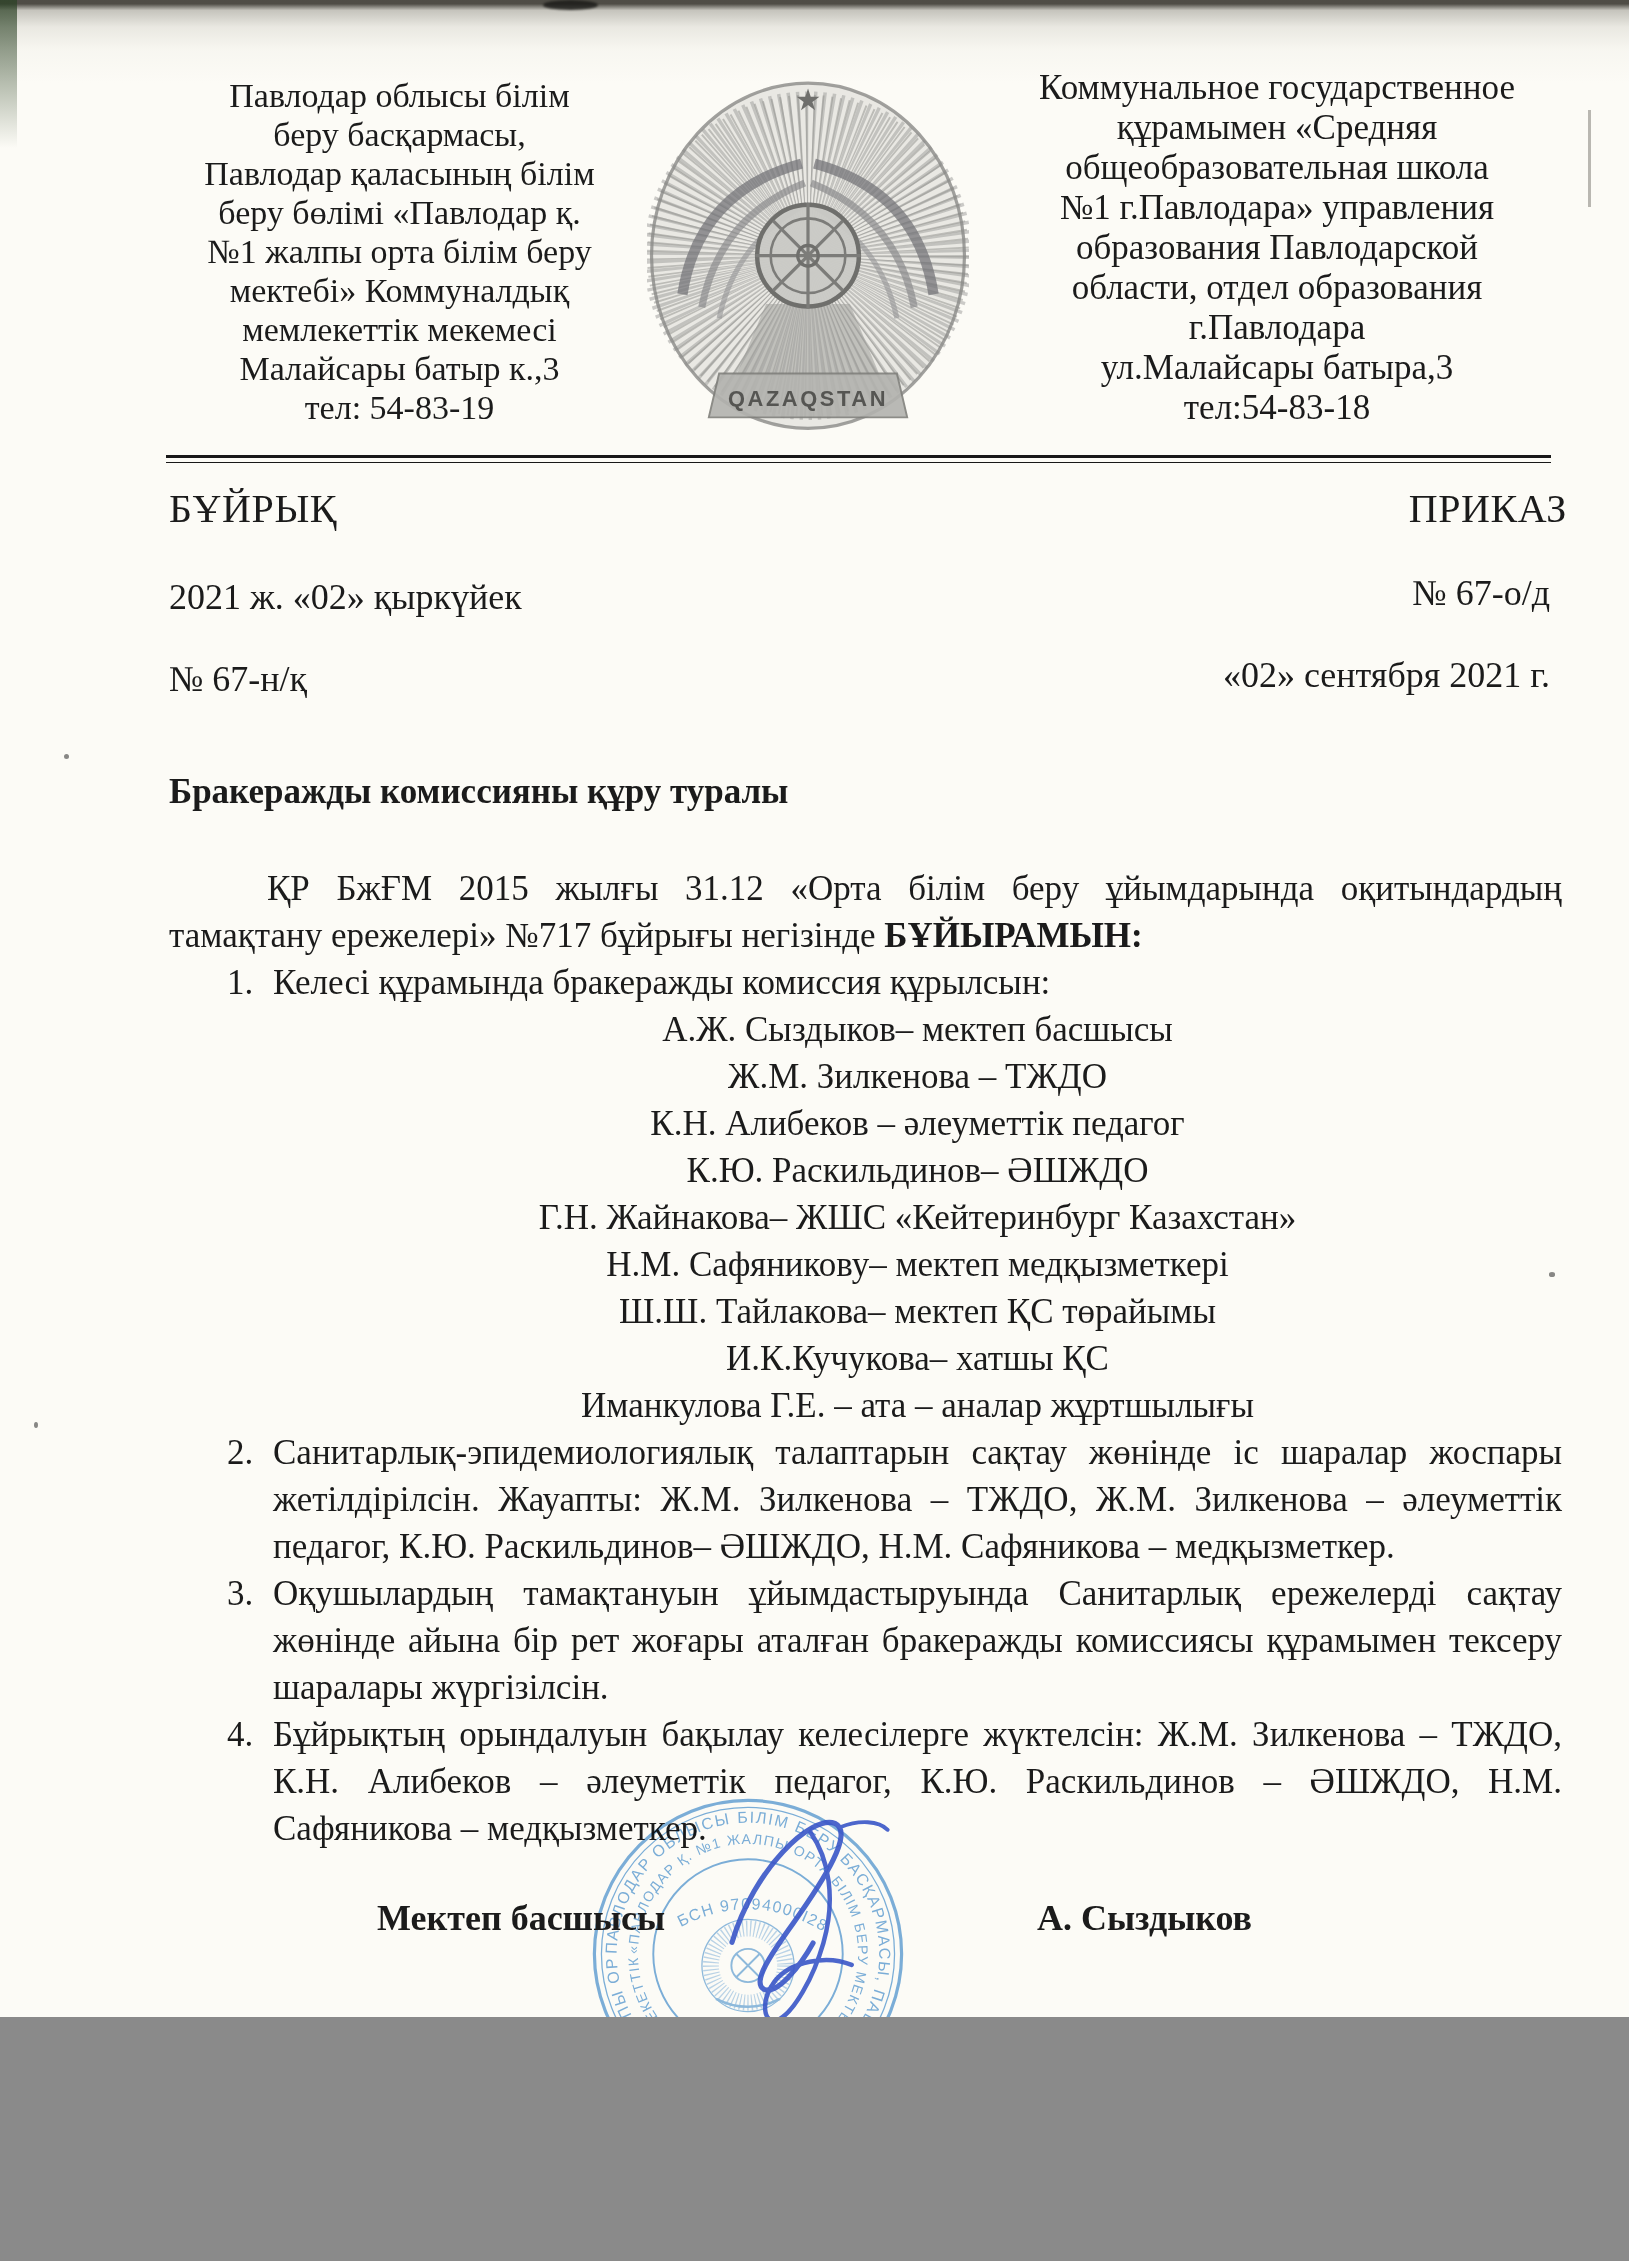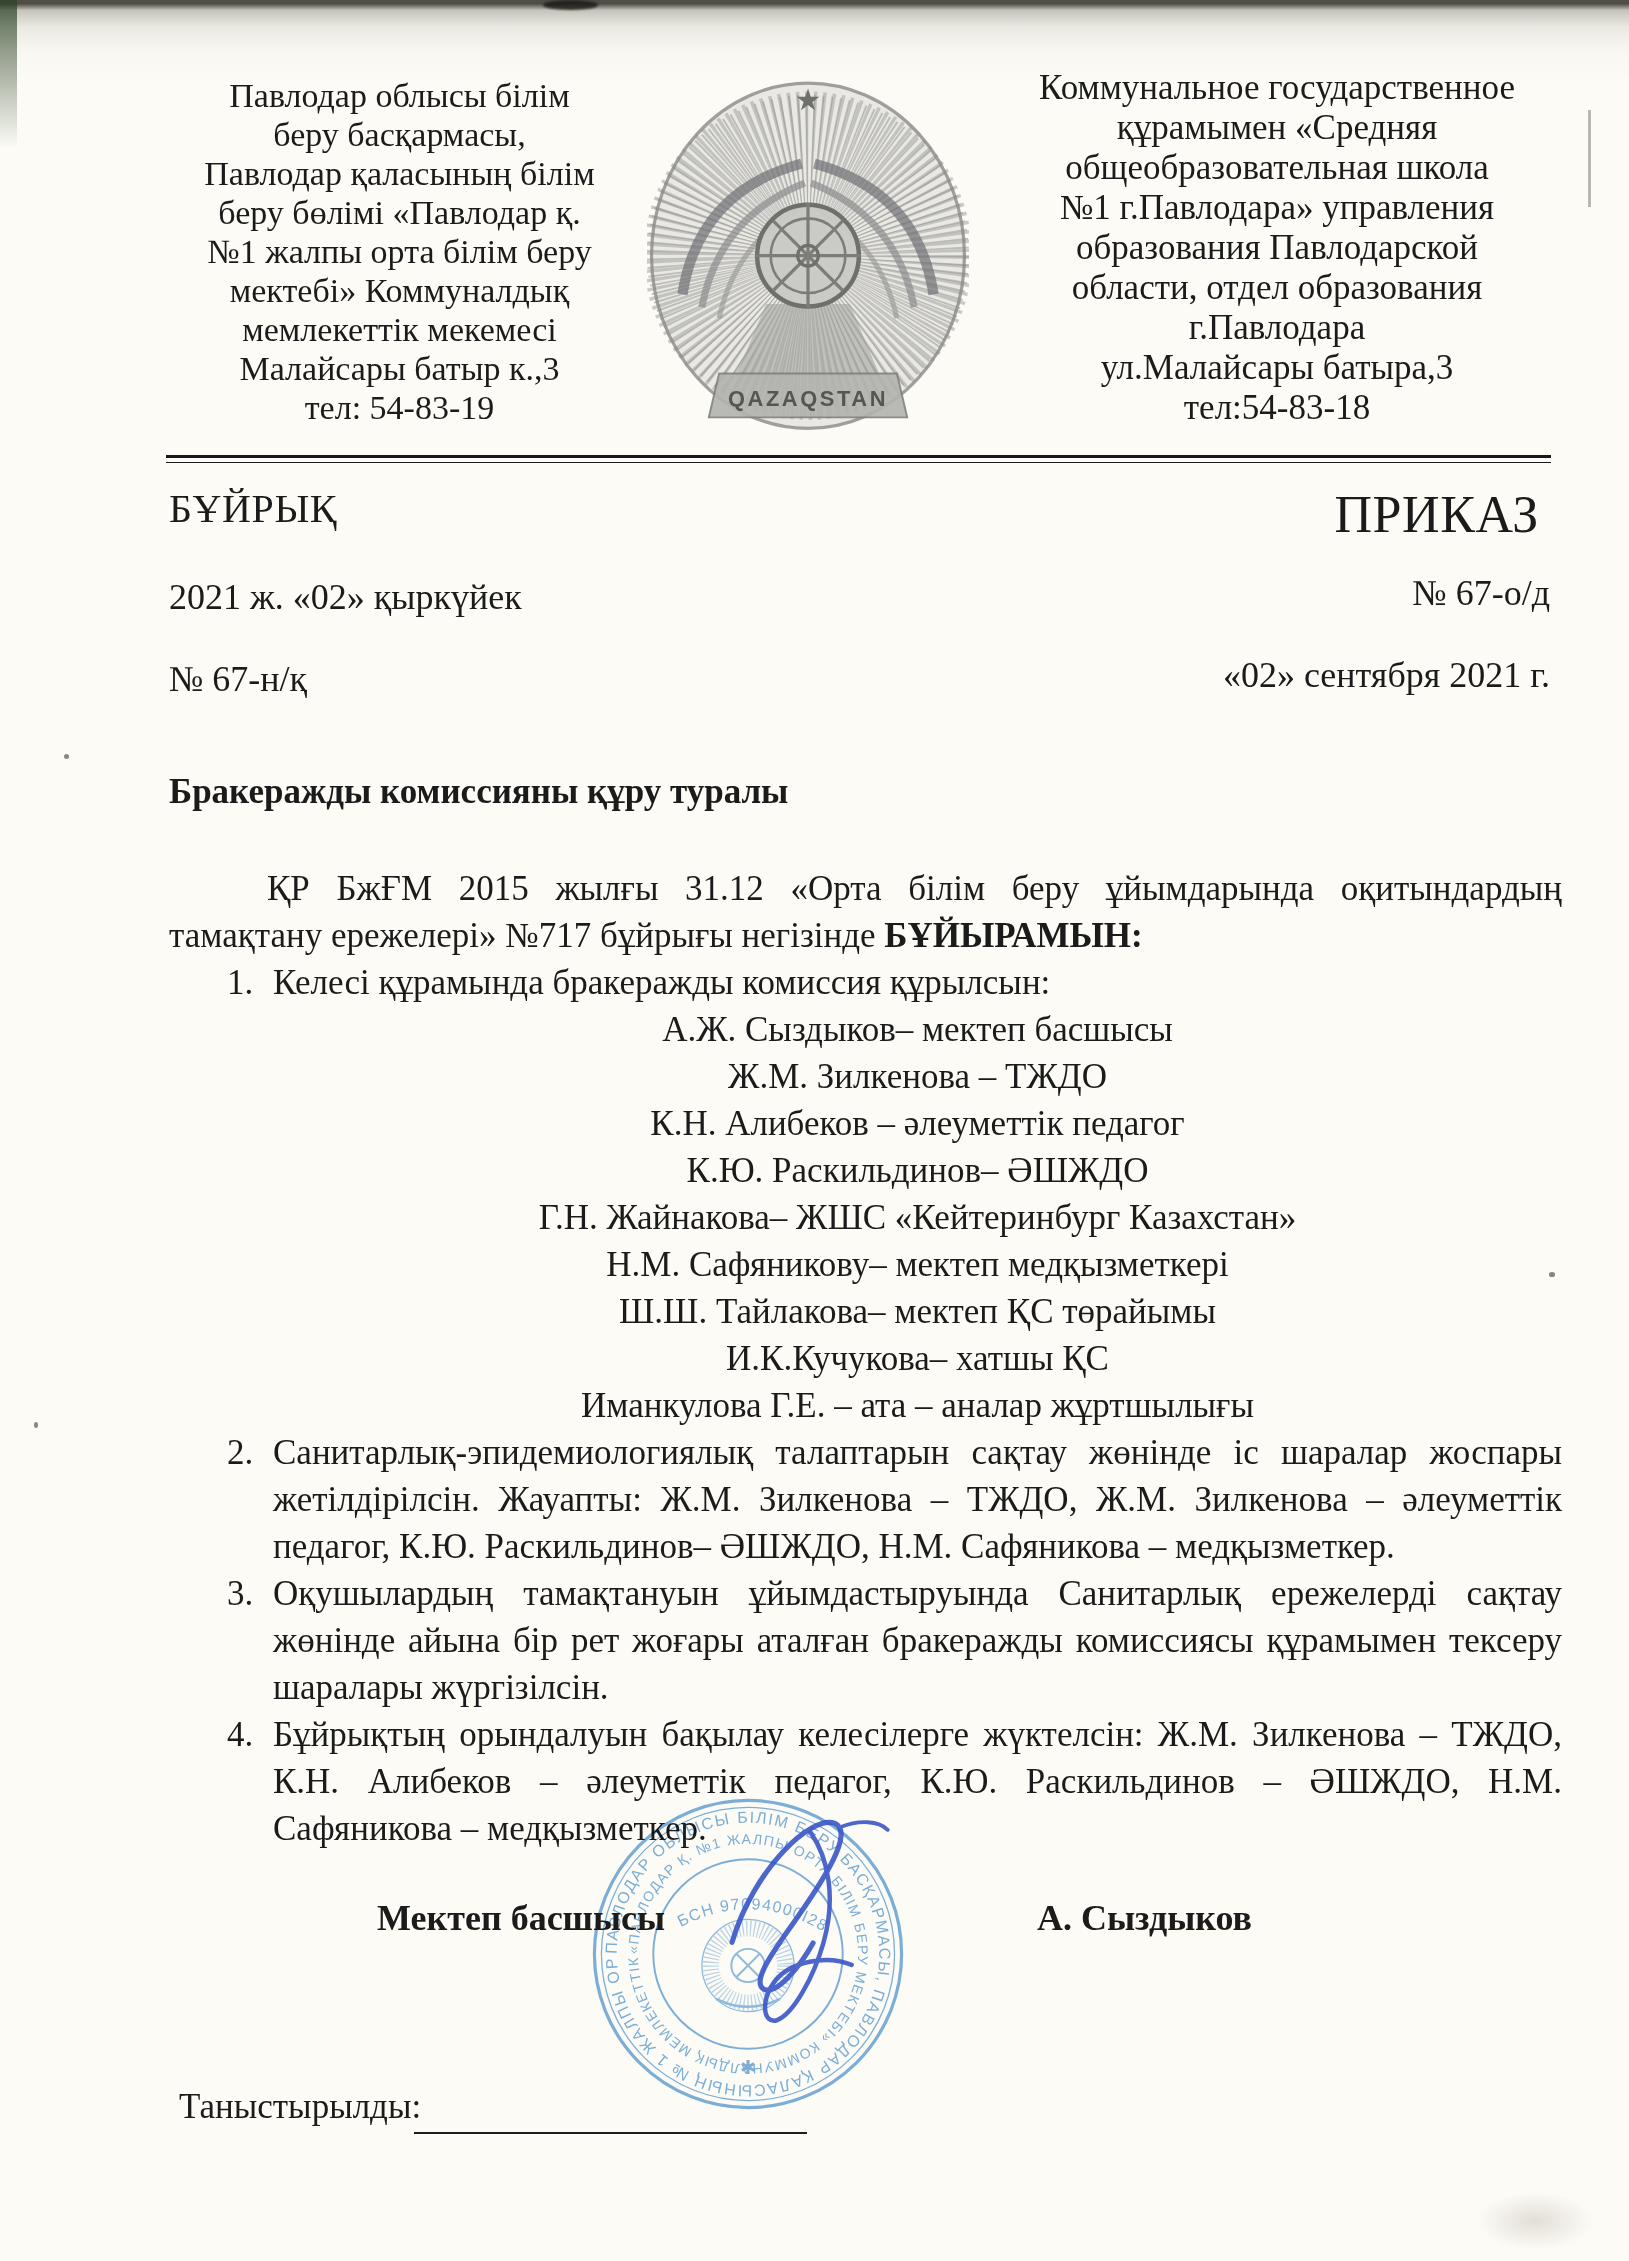--- a/index.html
+++ b/index.html
@@ -1,18 +1,18 @@
 <!DOCTYPE html>
 <html style="font-size:10.3px"><head>
 <meta charset="utf-8">
 <style>
   html,body{margin:0;padding:0;background:#8a8a8a;}
   #page{
     position:relative;
-    width:1630px;height:2261px;
+    width:1630px;height:2017px;
     background:#fcfbf6;
     overflow:hidden;
     font-family:"Liberation Serif","DejaVu Serif",serif;
     color:#1b1b1b;
   }
   
   .scan-top{
     position:absolute;left:0;top:0;width:1630px;height:84px;pointer-events:none;
     background:linear-gradient(180deg,
       rgba(55,53,46,.88) 0px, rgba(55,53,46,.88) 3.9px,
@@ -37,21 +37,21 @@
   .org-kk{position:absolute;left:132px;top:76px;width:535px;
     text-align:center;font-size:34px;line-height:39px;}
   .org-ru{position:absolute;left:975px;top:68px;width:604px;
     text-align:center;font-size:35px;line-height:40px;}
   .emblem{position:absolute;left:647px;top:72px;width:322px;height:361px;}
   .sep{position:absolute;left:166px;top:455px;width:1385px;height:3.9px;
     border-top:3.2px solid #181818;border-bottom:1.9px solid #181818;}
   
   .hrow{position:absolute;white-space:nowrap;}
   .kk-head{left:169px;top:485px;font-size:40px;letter-spacing:0.6px;}
-  .ru-head{right:91px;top:485px;font-size:52px;letter-spacing:0.6px;}
+  .ru-head{right:63px;top:485px;font-size:40px;letter-spacing:0.6px;}
   .kk-date{left:169px;top:576px;font-size:36px;}
   .ru-num {right:80px;top:572px;font-size:36px;}
   .kk-num {left:169px;top:658px;font-size:36px;}
   .ru-date{right:80px;top:654px;font-size:36px;}
   
   .subject{position:absolute;left:169px;top:772px;font-size:35px;font-weight:bold;}
   .body-flow{position:absolute;left:169px;top:865px;width:1393px;
     font-size:35px;line-height:47px;}
   .intro{margin:0;text-indent:98px;text-align:justify;}
   .intro b{font-weight:bold;}

